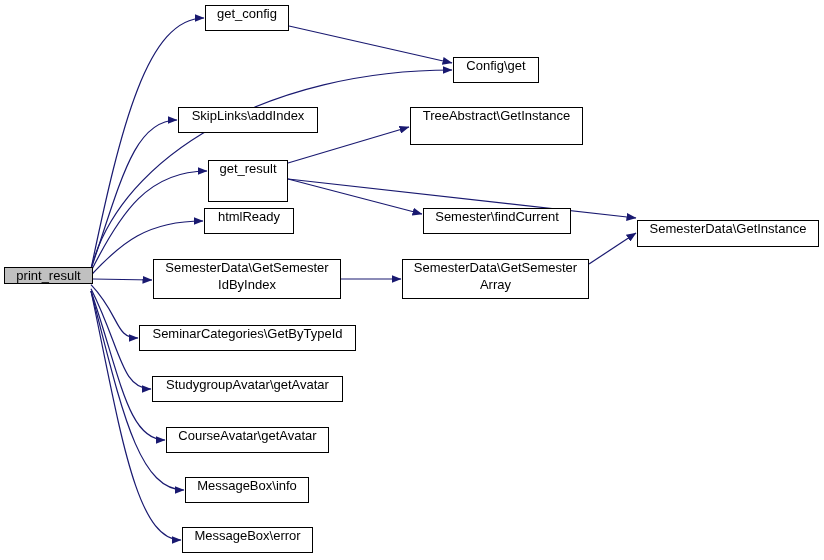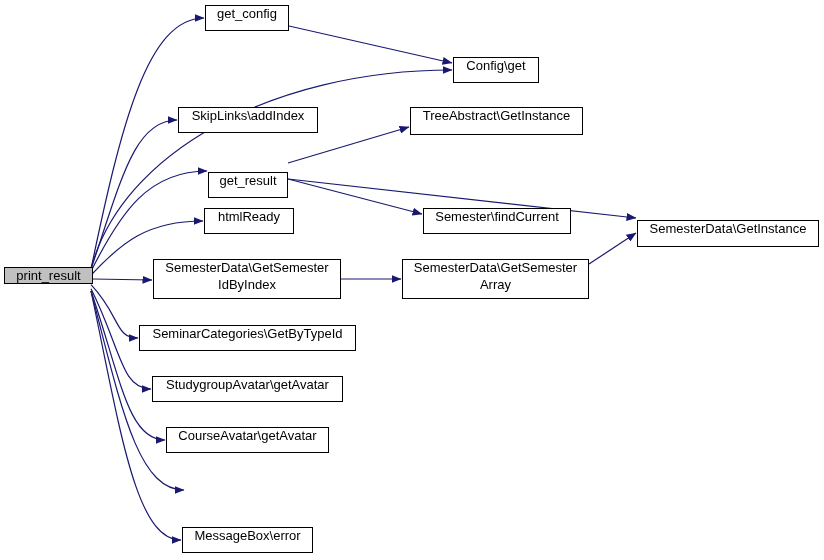--- a/index.html
+++ b/index.html
@@ -78,25 +78,25 @@
   </div>
 
   <div class="node" style="left:453px;top:57px;width:86px;height:26px">
     <span>Config\get</span>
   </div>
 
   <div class="node" style="left:178px;top:107px;width:140px;height:26px">
     <span>SkipLinks\addIndex</span>
   </div>
 
-  <div class="node" style="left:410px;top:107px;width:173px;height:28px">
+  <div class="node" style="left:410px;top:107px;width:173px;height:38px">
     <span>TreeAbstract\GetInstance</span>
   </div>
 
-  <div class="node" style="left:208px;top:172px;width:80px;height:26px">
+  <div class="node" style="left:208px;top:160px;width:80px;height:42px">
     <span>get_result</span>
   </div>
 
   <div class="node" style="left:204px;top:208px;width:90px;height:26px">
     <span>htmlReady</span>
   </div>
 
   <div class="node" style="left:423px;top:208px;width:148px;height:26px">
     <span>Semester\findCurrent</span>
   </div>
@@ -120,18 +120,21 @@
   </div>
 
   <div class="node" style="left:152px;top:376px;width:191px;height:26px">
     <span>StudygroupAvatar\getAvatar</span>
   </div>
 
   <div class="node" style="left:166px;top:427px;width:163px;height:26px">
     <span>CourseAvatar\getAvatar</span>
   </div>
 
+  <div class="node" style="left:185px;top:477px;width:124px;height:26px">
+    <span>MessageBox\info</span>
+  </div>
 
   <div class="node" style="left:182px;top:527px;width:131px;height:26px">
     <span>MessageBox\error</span>
   </div>
 
 </div>
 
 </body></html>

